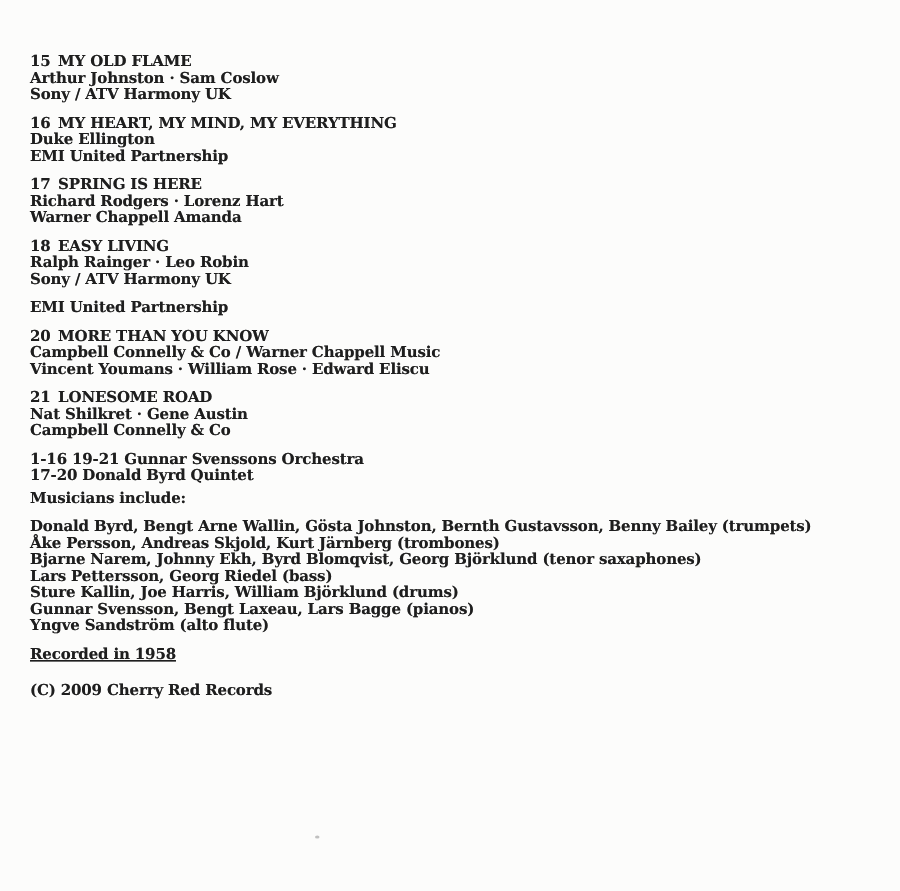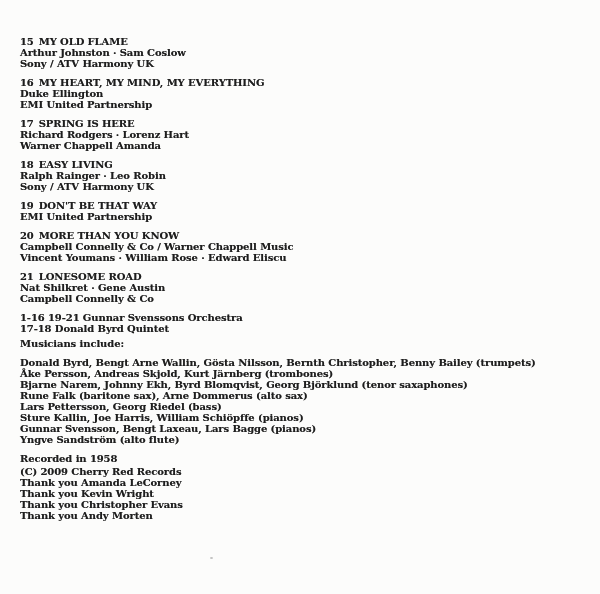--- a/index.html
+++ b/index.html
@@ -20,21 +20,21 @@
     line-height: 11px;
     letter-spacing: -0.1px;
     white-space: nowrap;
   }
   .title-line { text-transform: uppercase; }
   .track-number { margin-right: 5px; text-align: center; }
   .track { margin-bottom: 8px; }
   .ensembles { margin-bottom: 4px; }
   .musicians-heading { margin-bottom: 8px; }
   .musicians { margin-bottom: 8px; }
-  .recorded { margin-bottom: 2px; }
+  .recorded { margin-bottom: 13px; text-decoration: underline; }
   .copyright { }
   .artifact {
     position: absolute;
     left: 210px;
     top: 557px;
     width: 3px;
     height: 2px;
     background: rgba(120,120,120,0.45);
     border-radius: 50%;
   }
@@ -63,66 +63,58 @@
       <div class="line">Warner Chappell Amanda</div>
     </div>
 
     <div class="track">
       <div class="line title-line"><span class="track-number">18</span><span>EASY LIVING</span></div>
       <div class="line">Ralph Rainger · Leo Robin</div>
       <div class="line">Sony / ATV Harmony UK</div>
     </div>
 
     <div class="track">
-      <div class="line title-line"><span class="track-number">19</span><span>DON'T BE THAT WAY</span></div>
       <div class="line">EMI United Partnership</div>
     </div>
 
     <div class="track">
       <div class="line title-line"><span class="track-number">20</span><span>MORE THAN YOU KNOW</span></div>
       <div class="line">Campbell Connelly &amp; Co / Warner Chappell Music</div>
       <div class="line">Vincent Youmans · William Rose · Edward Eliscu</div>
     </div>
 
     <div class="track">
       <div class="line title-line"><span class="track-number">21</span><span>LONESOME ROAD</span></div>
       <div class="line">Nat Shilkret · Gene Austin</div>
       <div class="line">Campbell Connelly &amp; Co</div>
     </div>
 
     <div class="ensembles">
       <div class="line">1-16 19-21 Gunnar Svenssons Orchestra</div>
-      <div class="line">17-18 Donald Byrd Quintet</div>
+      <div class="line">17-20 Donald Byrd Quintet</div>
     </div>
 
     <div class="musicians-heading">
       <div class="line">Musicians include:</div>
     </div>
 
     <div class="musicians">
-      <div class="line">Donald Byrd, Bengt Arne Wallin, Gösta Nilsson, Bernth Christopher, Benny Bailey (trumpets)</div>
+      <div class="line">Donald Byrd, Bengt Arne Wallin, Gösta Johnston, Bernth Gustavsson, Benny Bailey (trumpets)</div>
       <div class="line">Åke Persson, Andreas Skjold, Kurt Järnberg (trombones)</div>
       <div class="line">Bjarne Narem, Johnny Ekh, Byrd Blomqvist, Georg Björklund (tenor saxaphones)</div>
-      <div class="line">Rune Falk (baritone sax), Arne Dommerus (alto sax)</div>
       <div class="line">Lars Pettersson, Georg Riedel (bass)</div>
-      <div class="line">Sture Kallin, Joe Harris, William Schiöpffe (pianos)</div>
+      <div class="line">Sture Kallin, Joe Harris, William Björklund (drums)</div>
       <div class="line">Gunnar Svensson, Bengt Laxeau, Lars Bagge (pianos)</div>
       <div class="line">Yngve Sandström (alto flute)</div>
     </div>
 
     <div class="recorded">
       <div class="line">Recorded in 1958</div>
     </div>
 
     <div class="copyright">
       <div class="line">(C) 2009 Cherry Red Records</div>
     </div>
 
-    <div class="thanks">
-      <div class="line">Thank you Amanda LeCorney</div>
-      <div class="line">Thank you Kevin Wright</div>
-      <div class="line">Thank you Christopher Evans</div>
-      <div class="line">Thank you Andy Morten</div>
-    </div>
 
   </div>
   <div class="artifact"></div>
 </div>
 
 </body></html>

